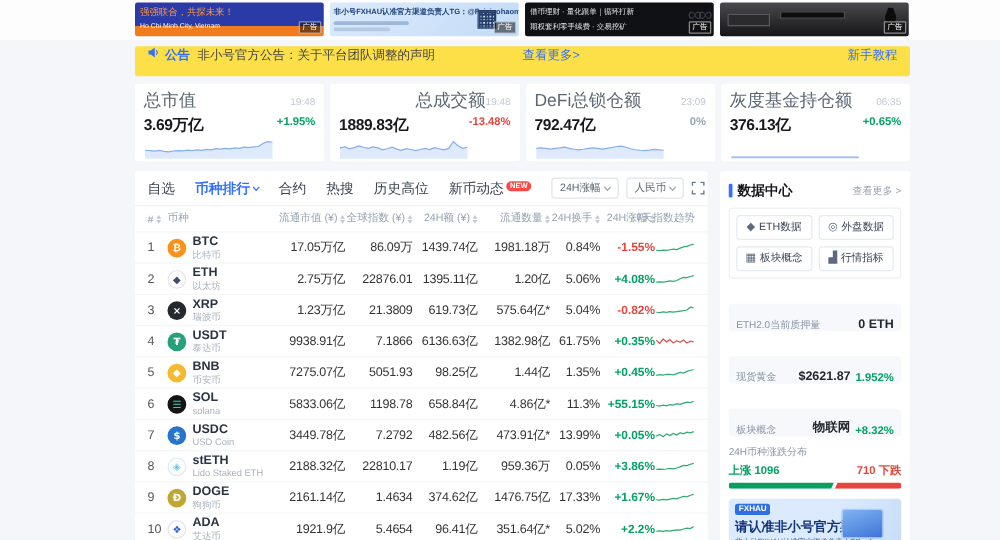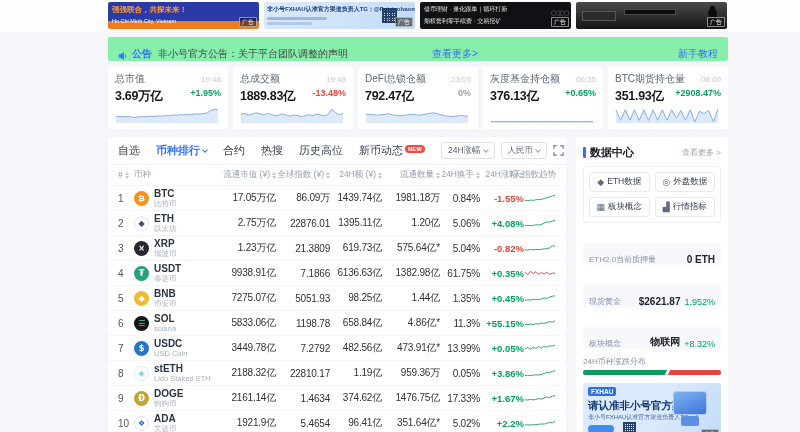--- a/index.html
+++ b/index.html
@@ -5,45 +5,45 @@
   *{margin:0;padding:0;box-sizing:border-box}
   html,body{width:800px;height:432px;overflow:hidden}
   body{background:#f4f6f9;font-family:"Liberation Sans","DejaVu Sans",sans-serif;color:#333;position:relative}
   .topstrip{position:absolute;left:0;top:0;width:800px;height:32px;background:#fdfdfe}
   .wrap{position:absolute;left:108px;top:0;width:620px}
   
   .ads{display:flex;gap:5px;margin-top:2px}
   .ad{position:relative;width:151px;height:27px;border-radius:2px;overflow:hidden;flex:none;cursor:pointer}
   .ad-tag{position:absolute;right:2px;bottom:2px;font-size:6px;line-height:8px;padding:0 2px;background:rgba(20,20,20,.55);color:#fff;border:1px solid rgba(255,255,255,.5);border-radius:1px}
   .ad0{background:linear-gradient(180deg,#2a3aa6 0 70%,#f07c1e 70% 100%)}
-  .ad0 .l1{color:#ff9a3c;font-size:7.5px;font-weight:bold;padding:3px 4px 0}
+  .ad0 .l1{color:#ff9a3c;font-size:7.5px;font-weight:normal;padding:3px 4px 0}
   .ad0 .l2{color:#fff;font-size:5.5px;padding:3px 4px 0}
   .ad1{background:linear-gradient(135deg,#dceafb,#c3dcf7)}
   .ad1 .l1{color:#1d3f7c;font-size:6px;font-weight:bold;padding:3px 3px 1px;white-space:nowrap;overflow:hidden}
   .bar{height:3px;background:#9db8d9;border-radius:2px;margin:2px 3px 0;width:60px}
   .bar.b2{width:45px;background:#b3c9e4}
   .qr{position:absolute;right:18px;top:6px;width:15px;height:15px;border:1px solid #27406b;background-image:linear-gradient(90deg,#27406b 25%,transparent 25% 50%,#27406b 50% 75%,transparent 75%),linear-gradient(#27406b 25%,transparent 25% 50%,#27406b 50% 75%,transparent 75%);background-size:5px 5px}
   .ad2{background:#101114}
   .ad2 .l1,.ad2 .l2{color:#e8e8e8;font-size:6px;padding:3px 4px 0;white-space:nowrap}
   .ad2 .chain{position:absolute;right:4px;top:2px;color:#3a3d45;font-size:16px;letter-spacing:-3px}
   .ad3{background:linear-gradient(180deg,#4a4a4e,#151517)}
   .ad3 .rig{position:absolute;left:6px;top:9px;width:34px;height:10px;background:#2b2b2e;border:1px solid #58585c}
   .ad3 .miner{position:absolute;right:10px;top:4px;width:9px;height:18px;background:#0c0c0d;clip-path:polygon(30% 0,70% 0,100% 40%,80% 100%,20% 100%,0 40%)}
   .ad3 .beam{position:absolute;left:48px;top:7px;width:52px;height:6px;background:#0d0d0e;border:1px solid #4c4c50}
   
-  .announce{position:relative;display:flex;align-items:flex-end;height:24px;background:#86efac;border-radius:2px;margin-top:8px;padding:0 10px;font-size:10px}
+  .announce{position:relative;display:flex;align-items:flex-start;height:24px;background:#fde047;border-radius:2px;margin-top:8px;padding:0 10px;font-size:10px}
   .announce .tag{color:#3370ff;font-weight:bold;margin:0 6px 0 4px}
   .announce .txt{color:#444}
-  .announce .more{position:absolute;left:324px;color:#3370ff;cursor:pointer}
+  .announce .more{position:absolute;left:310px;color:#3370ff;cursor:pointer}
   .announce .tut{margin-left:auto;color:#3370ff;cursor:pointer}
   
   .stats{display:flex;gap:5px;margin-top:6px}
   .scard{flex:1;background:#fff;border-radius:2px;padding:5px 7px 3px;height:62px;position:relative;overflow:hidden}
   .scard .trow{display:flex;justify-content:space-between;align-items:center}
-  .scard .t{font-size:10px;color:#5d6673}
+  .scard .t{font-size:14px;color:#5d6673}
   .scard .tm{font-size:8px;color:#c2c8d2}
   .scard .vrow{display:flex;justify-content:space-between;align-items:flex-start;margin-top:2px}
   .scard .v{font-size:12.5px;font-weight:bold;color:#16181d;letter-spacing:-.3px}
   .scard .chg{font-size:9px;font-weight:bold}
   .up{color:#04a164}.down{color:#e5463d}.flat{color:#9aa3b2}
   .scard .spk{display:block;margin-top:1px}
   .scard .drow{display:flex;justify-content:space-between;font-size:7.5px;color:#bdc4cf;margin-top:1px}
   
   .cols{display:flex;gap:10px;margin-top:8px;align-items:flex-start}
   .main{width:458px;background:#fff;border-radius:2px;min-height:300px}
@@ -79,21 +79,21 @@
   .shead{display:flex;align-items:center;margin:2px 0 6px}
   .sbar{width:3px;height:11px;background:#3370ff;border-radius:1px;margin-right:4px}
   .shead .st{font-size:11px;font-weight:bold;color:#16181d}
   .shead .more{margin-left:auto;font-size:8px;color:#9aa3b2;cursor:pointer}
   .btncard{border:1px solid #eef0f4;border-radius:3px;padding:5px;display:grid;grid-template-columns:1fr 1fr;gap:5px}
   .sbtn{border:1px solid #e5e9f0;border-radius:3px;height:20px;display:flex;align-items:center;justify-content:center;gap:3px;font-size:8.5px;color:#3a4354;cursor:pointer;white-space:nowrap}
   .sbtn .ic{color:#5d6b82;font-size:9px;font-family:"DejaVu Sans",sans-serif}
   .schip{background:#f6f8fb;border-radius:3px;height:22px;display:flex;align-items:flex-end;padding:0 6px;margin-top:20px;cursor:pointer}
   .schip .lb{font-size:8px;color:#8a93a6;white-space:nowrap}
   .schip .val{margin-left:auto;font-size:10px;font-weight:bold;color:#22262e;white-space:nowrap}
-  .schip .chg{font-size:9px;font-weight:normal;margin-left:4px}
+  .schip .chg{font-size:9px;font-weight:bold;margin-left:4px}
   .dist{margin-top:7px}
   .dist .lb{font-size:8px;color:#8a93a6}
   .dist .nums{display:flex;justify-content:space-between;align-items:center;margin-top:3px;font-size:9px;font-weight:bold}
   .dist .upn{color:#04a164}.dist .dnn{color:#e5463d}
   .distbar{position:relative;height:5px;border-radius:2px;overflow:hidden;margin-top:3px;display:flex}
   .distbar .g{background:#0a9e62}
   .distbar .r{flex:1;background:#e5463d}
   .distbar .cut{position:absolute;top:-1px;bottom:-1px;width:3px;background:#fff;transform:skewX(-25deg)}
   .sidead{position:relative;margin-top:8px;height:58px;border-radius:3px;overflow:hidden;background:linear-gradient(115deg,#dbeafc 0 55%,#c3dcf8);cursor:pointer}
   .sidead .brand{position:absolute;left:5px;top:4px;font-size:6.5px;font-weight:bold;color:#fff;background:#2f6fe4;border-radius:2px;padding:1px 3px}
@@ -163,21 +163,21 @@
         <div class="spk"><svg width="104" height="18" xmlns="http://www.w3.org/2000/svg">
             <polygon points="1,17 1.0,10.2 4.8,10.5 8.6,10.8 12.3,10.4 16.1,11.1 19.9,11.4 23.7,10.8 27.4,10.5 31.2,10.7 35.0,10.2 38.8,10.5 42.6,9.9 46.3,10.2 50.1,9.6 53.9,9.8 57.7,9.0 61.4,9.3 65.2,8.7 69.0,9.0 72.8,8.3 76.6,8.6 80.3,7.8 84.1,8.1 87.9,7.5 91.7,7.2 95.4,4.8 99.2,3.3 103.0,3.8 103,17" fill="rgba(160,196,245,0.35)"></polygon>
             <polyline points="1.0,10.2 4.8,10.5 8.6,10.8 12.3,10.4 16.1,11.1 19.9,11.4 23.7,10.8 27.4,10.5 31.2,10.7 35.0,10.2 38.8,10.5 42.6,9.9 46.3,10.2 50.1,9.6 53.9,9.8 57.7,9.0 61.4,9.3 65.2,8.7 69.0,9.0 72.8,8.3 76.6,8.6 80.3,7.8 84.1,8.1 87.9,7.5 91.7,7.2 95.4,4.8 99.2,3.3 103.0,3.8" fill="none" stroke="#85aef0" stroke-width="1"></polyline>
           </svg></div>
         <div class="drow">
           <span>06-16</span>
           <span>07-15</span>
         </div>
       </div>
       <div class="scard">
-        <div class="trow" style="display: flex; justify-content: space-between; height: auto; padding: 0px; border: 0px; cursor: default;">
+        <div class="trow" style="display: flex; justify-content: flex-end; height: auto; padding: 0px; border: 0px; cursor: default;">
           <span class="t">总成交额</span>
           <span class="tm">19:48</span>
         </div>
         <div class="vrow">
           <span class="v">1889.83亿</span>
           <span class="chg down">-13.48%</span>
         </div>
         <div class="spk"><svg width="104" height="18" xmlns="http://www.w3.org/2000/svg">
             <polygon points="1,17 1.0,8.3 4.8,7.5 8.6,9.0 12.3,8.1 16.1,6.8 19.9,7.8 23.7,8.7 27.4,7.5 31.2,8.3 35.0,9.8 38.8,9.0 42.6,7.8 46.3,9.3 50.1,10.2 53.9,9.0 57.7,9.6 61.4,10.5 65.2,9.6 69.0,8.7 72.8,9.6 76.6,8.1 80.3,9.0 84.1,9.9 87.9,8.7 91.7,3.3 95.4,6.6 99.2,8.7 103.0,7.8 103,17" fill="rgba(160,196,245,0.35)"></polygon>
             <polyline points="1.0,8.3 4.8,7.5 8.6,9.0 12.3,8.1 16.1,6.8 19.9,7.8 23.7,8.7 27.4,7.5 31.2,8.3 35.0,9.8 38.8,9.0 42.6,7.8 46.3,9.3 50.1,10.2 53.9,9.0 57.7,9.6 61.4,10.5 65.2,9.6 69.0,8.7 72.8,9.6 76.6,8.1 80.3,9.0 84.1,9.9 87.9,8.7 91.7,3.3 95.4,6.6 99.2,8.7 103.0,7.8" fill="none" stroke="#85aef0" stroke-width="1"></polyline>
@@ -216,38 +216,20 @@
         </div>
         <div class="spk"><svg width="104" height="18" xmlns="http://www.w3.org/2000/svg">
             <polygon points="1,17 1.0,15.6 10.3,15.6 19.5,15.6 28.8,15.6 38.1,15.6 47.4,15.6 56.6,15.6 65.9,15.6 75.2,15.6 84.5,15.6 93.7,15.6 103.0,15.6 103,17" fill="rgba(160,196,245,0.35)"></polygon>
             <polyline points="1.0,15.6 10.3,15.6 19.5,15.6 28.8,15.6 38.1,15.6 47.4,15.6 56.6,15.6 65.9,15.6 75.2,15.6 84.5,15.6 93.7,15.6 103.0,15.6" fill="none" stroke="#85aef0" stroke-width="1"></polyline>
           </svg></div>
         <div class="drow">
           <span>05-17</span>
           <span>07-15</span>
         </div>
       </div>
-      <div class="scard">
-        <div class="trow" style="display: flex; justify-content: space-between; height: auto; padding: 0px; border: 0px; cursor: default;">
-          <span class="t">BTC期货持仓量</span>
-          <span class="tm">08:00</span>
-        </div>
-        <div class="vrow">
-          <span class="v">351.93亿</span>
-          <span class="chg up">+2908.47%</span>
-        </div>
-        <div class="spk"><svg width="104" height="18" xmlns="http://www.w3.org/2000/svg">
-            <polygon points="1,17 1.0,3.8 5.6,14.3 10.3,3.8 14.9,14.3 19.5,3.8 24.2,14.3 28.8,3.8 33.5,14.3 38.1,3.8 42.7,14.3 47.4,3.8 52.0,14.3 56.6,3.8 61.3,12.0 65.9,4.5 70.5,14.3 75.2,3.8 79.8,15.8 84.5,5.3 89.1,7.5 93.7,4.5 98.4,15.8 103.0,3.0 103,17" fill="rgba(160,196,245,0.35)"></polygon>
-            <polyline points="1.0,3.8 5.6,14.3 10.3,3.8 14.9,14.3 19.5,3.8 24.2,14.3 28.8,3.8 33.5,14.3 38.1,3.8 42.7,14.3 47.4,3.8 52.0,14.3 56.6,3.8 61.3,12.0 65.9,4.5 70.5,14.3 75.2,3.8 79.8,15.8 84.5,5.3 89.1,7.5 93.7,4.5 98.4,15.8 103.0,3.0" fill="none" stroke="#85aef0" stroke-width="1"></polyline>
-          </svg></div>
-        <div class="drow">
-          <span>07-02</span>
-          <span>07-16</span>
-        </div>
-      </div>
     </div>
 
   <div class="cols">
 
     <div class="main">
       <div class="tabbar">
         <div id="tabs" style="display:flex;align-items:center">
             <div class="tab">
               <span>自选</span>
             </div>
@@ -591,20 +573,24 @@
             <span class="chg up">1.952%</span>
           </div>
           <div class="schip">
             <span class="lb">板块概念</span>
             <span class="val">物联网</span>
             <span class="chg up">+8.32%</span>
           </div>
         </div>
       <div class="dist">
         <div class="lb">24H币种涨跌分布</div>
+        <div class="nums">
+          <span class="upn"><span>上涨</span> <span>1096</span></span>
+          <span class="dnn"><span>710</span> <span>下跌</span></span>
+        </div>
         <div class="distbar">
           <div class="g" id="dist-green" style="width: 60.7%;"></div>
           <div class="r"></div>
           <div class="cut" id="dist-cut" style="left: calc(60.7% - 1px);"></div>
         </div>
       </div>
       <div class="sidead">
         <span class="brand">FXHAU</span>
         <div class="h1">请认准非小号官方渠道</div>
         <div class="h2">非小号FXHAU认准官方渠道负责人TG：@Feixiaohaomak</div>

